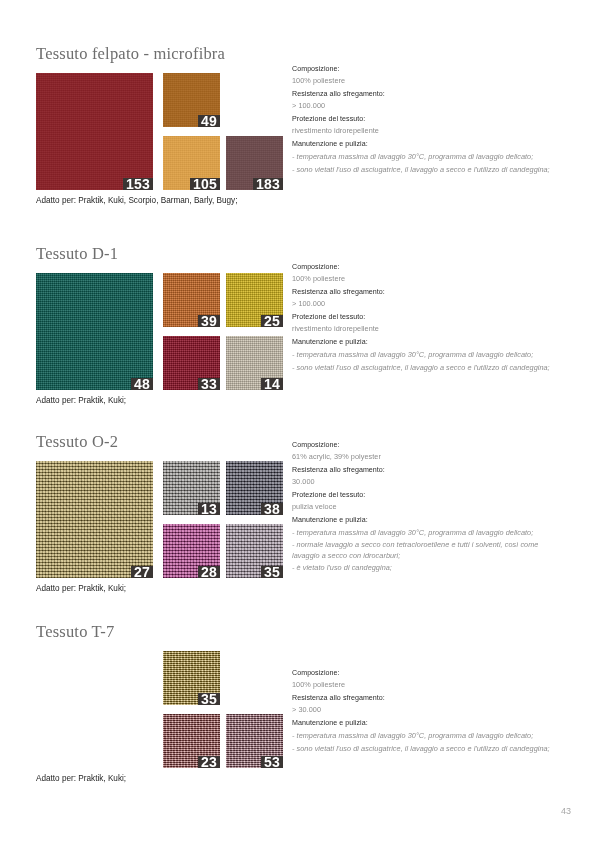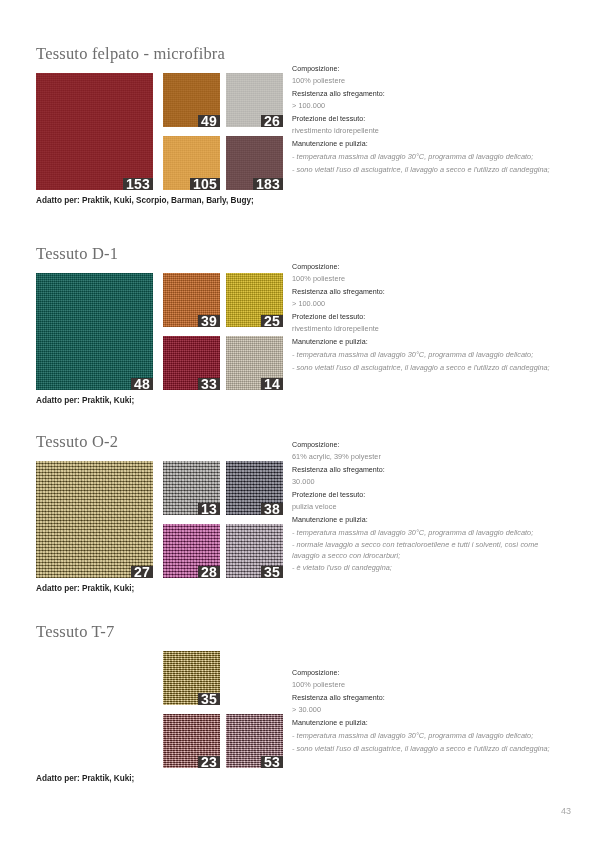--- a/index.html
+++ b/index.html
@@ -73,21 +73,21 @@
     font-weight: bold;
     line-height: 10px;
     padding: 1px 3px 1px 3px;
     letter-spacing: 0.2px;
   }
 
   .adatto {
     margin-top: 5px;
     font-family: "Liberation Sans", sans-serif;
     font-size: 8.2px;
-    font-weight: bold;
+    font-weight: normal;
     color: #1f1f1f;
     line-height: 11px;
     white-space: nowrap;
   }
 
   
   .info {
     position: absolute;
     width: 268px;
     font-family: "Liberation Sans", sans-serif;
@@ -172,24 +172,20 @@
   <div class="section" style="top:44px;">
     <h2 class="section-title">Tessuto felpato - microfibra</h2>
     <div class="swatches">
       <div class="swatch sw-big">
         <div class="tex t-felt" style="background-color:#8a2027"></div>
         <span class="badge">153</span>
       </div>
       <div class="swatch sw-tr">
         <div class="tex t-felt" style="background-color:#a8661f"></div>
         <span class="badge">49</span>
-      </div>
-      <div class="swatch sw-tr2">
-        <div class="tex t-felt" style="background-color:#c2c0ba"></div>
-        <span class="badge">26</span>
       </div>
       <div class="swatch sw-br">
         <div class="tex t-felt" style="background-color:#dfa248"></div>
         <span class="badge">105</span>
       </div>
       <div class="swatch sw-br2">
         <div class="tex t-felt" style="background-color:#6d4a4c"></div>
         <span class="badge">183</span>
       </div>
     </div>

